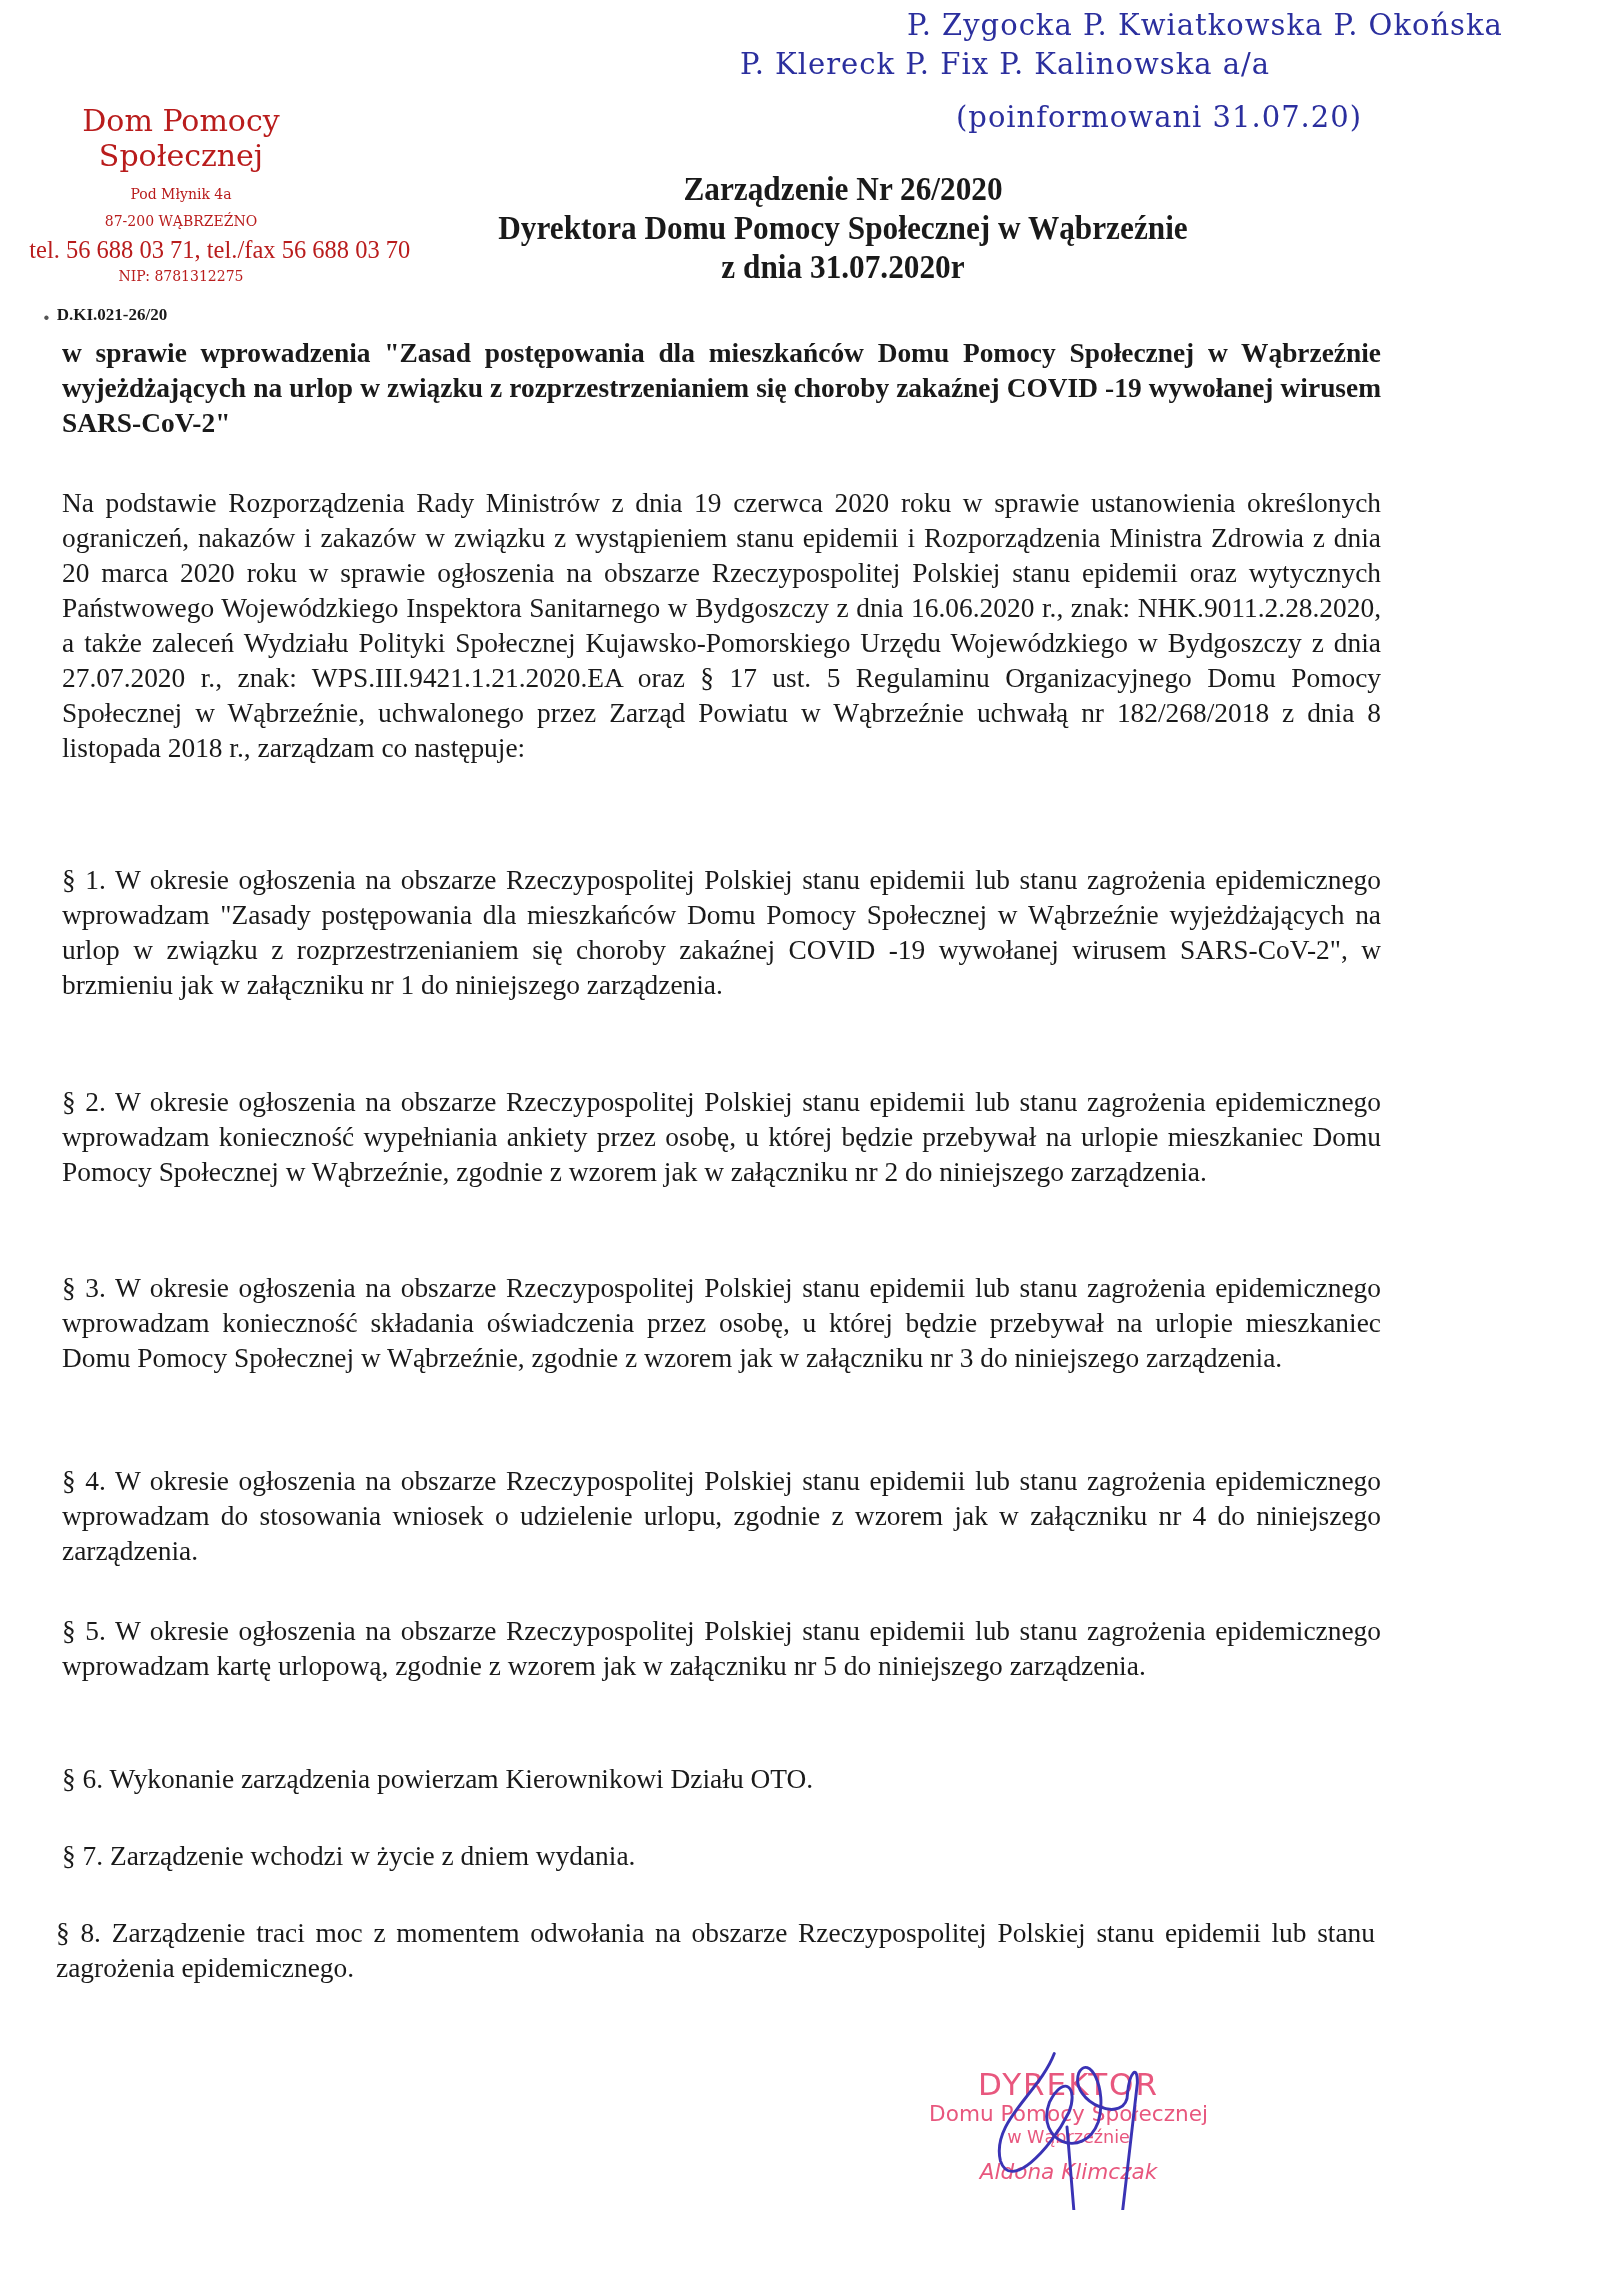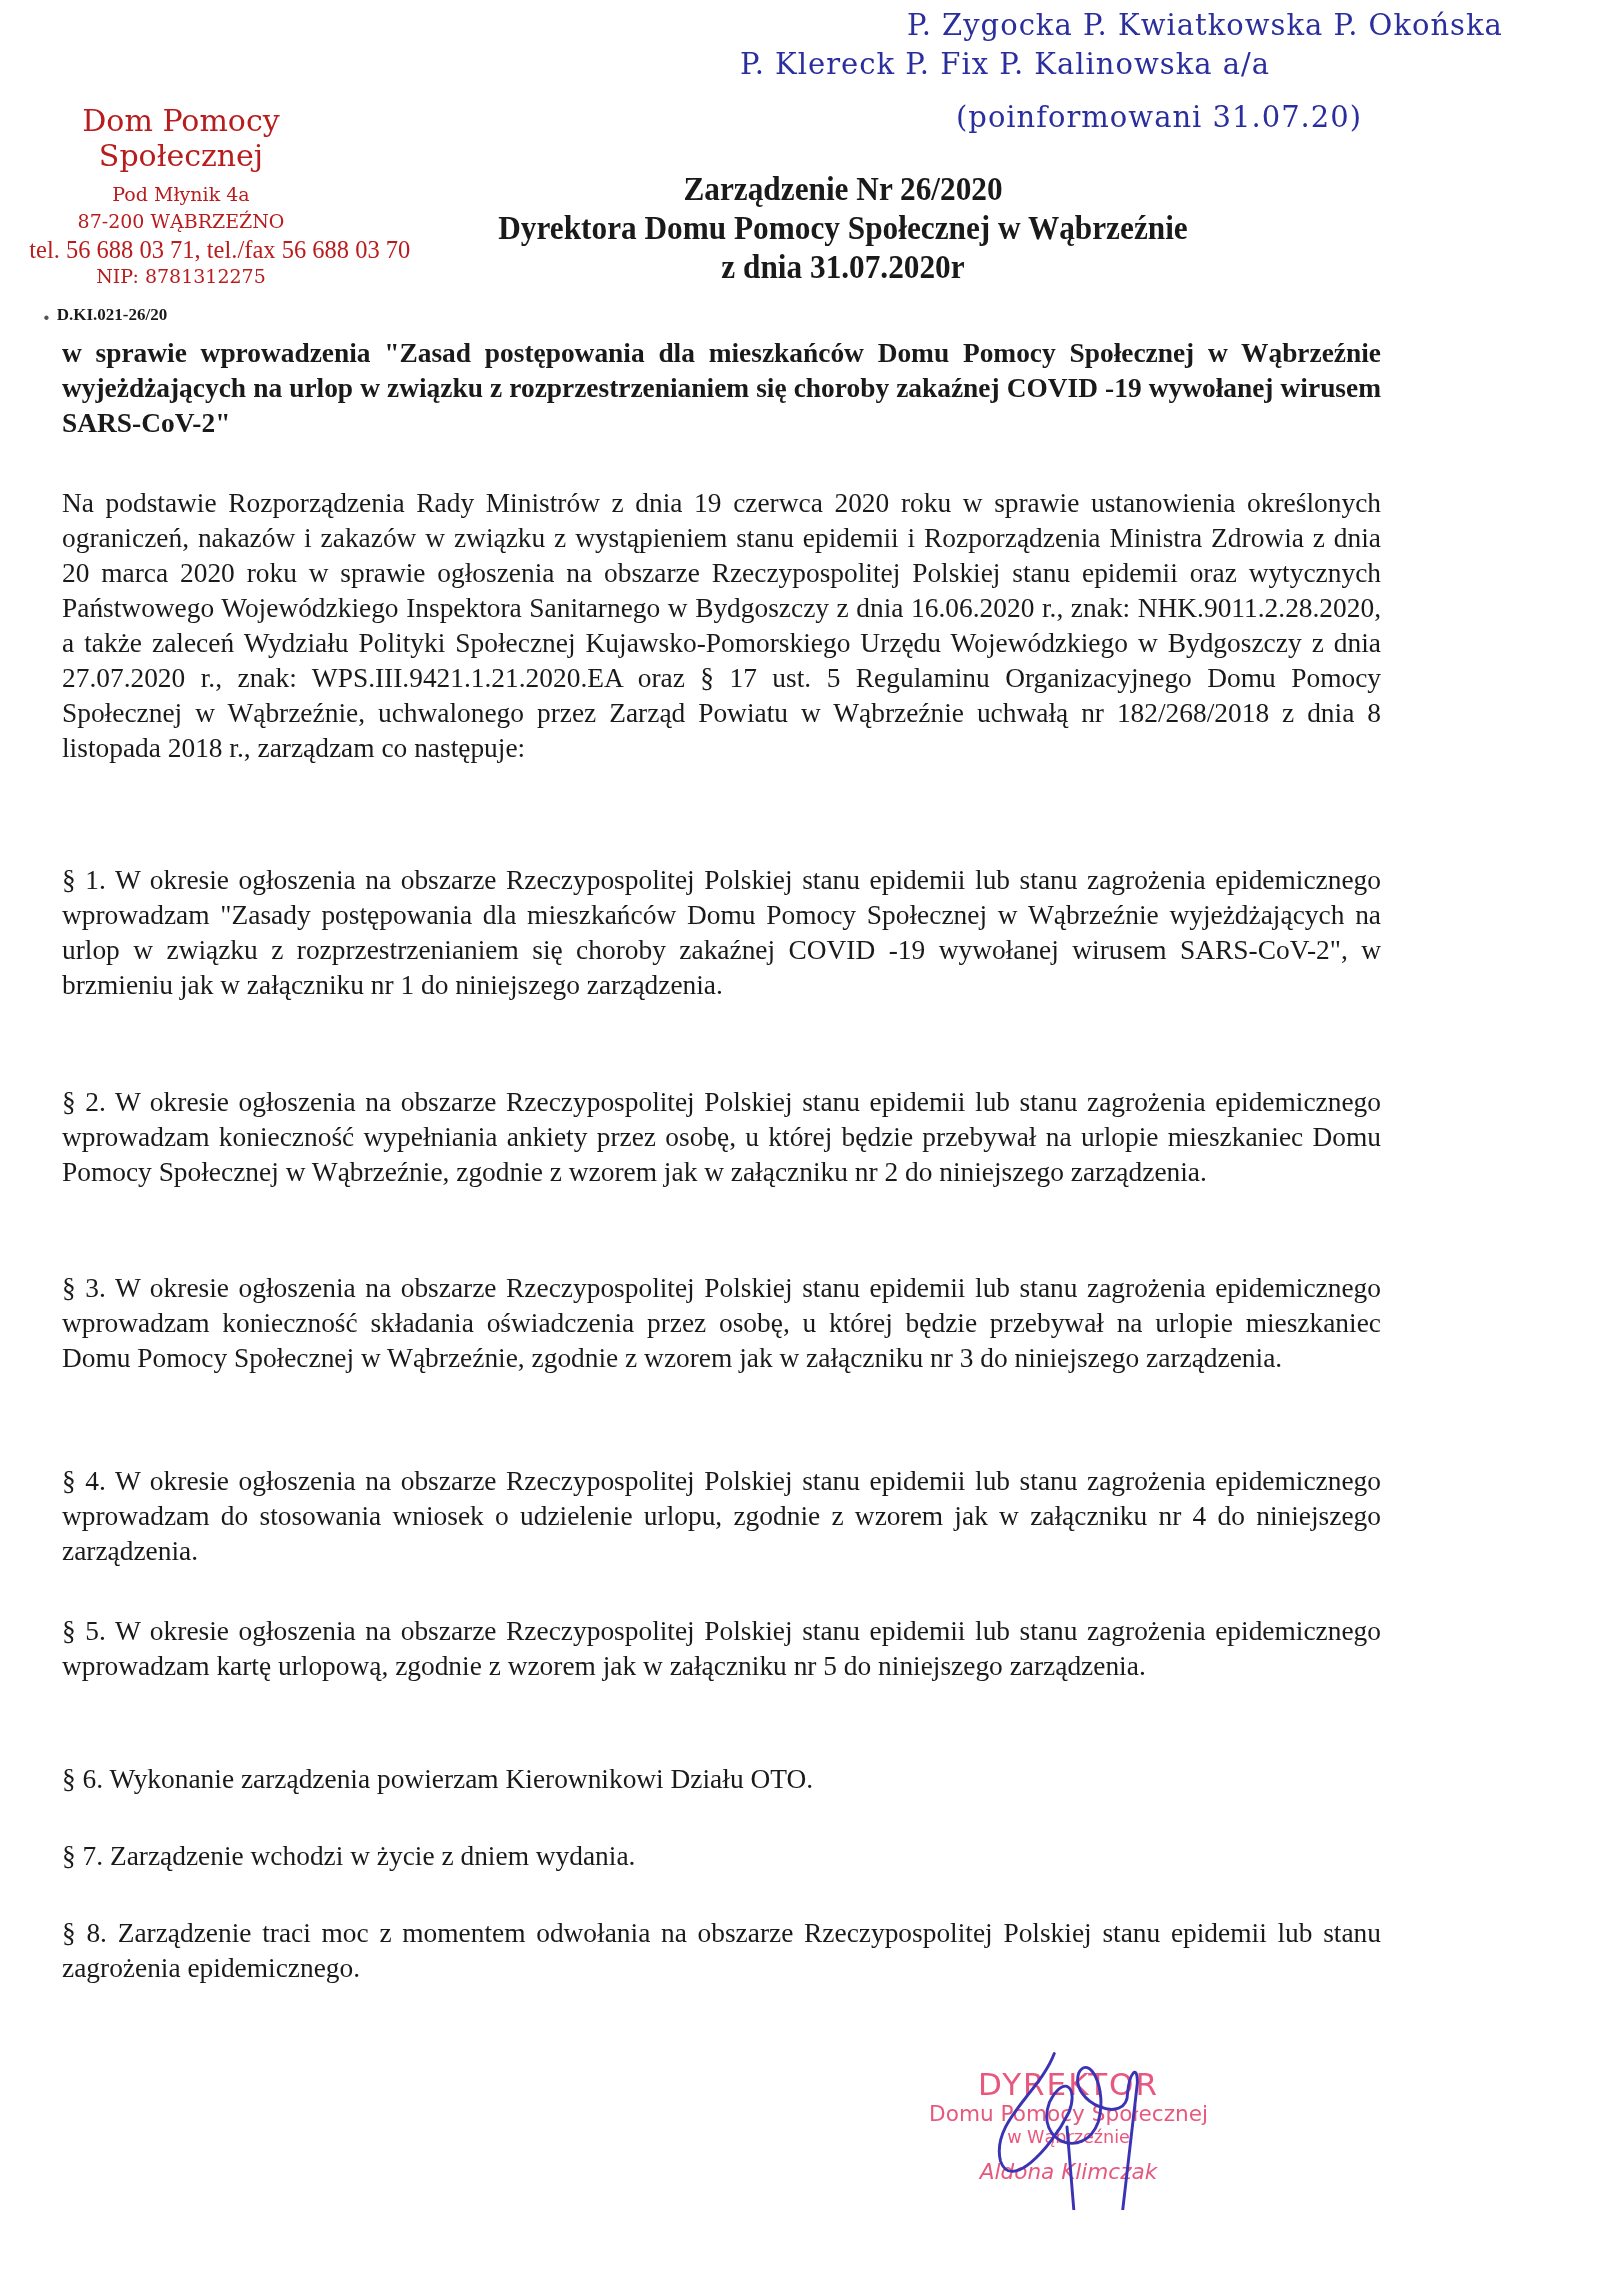--- a/index.html
+++ b/index.html
@@ -11,21 +11,21 @@
   .abs { position: absolute; }
   
   .hand {
     font-family: "DejaVu Serif", serif; 
     color: #2b2f9e; font-size: 29px; white-space: nowrap;
     letter-spacing: 1px;
   }
   
   .stamp { color: #b91c1c; text-align: center; font-family: "DejaVu Serif", serif; }
   .stamp .s-name { font-size: 30px; }
-  .stamp .s-line { font-size: 19px; line-height: 27.4px; }
+  .stamp .s-line { font-size: 14px; line-height: 27.4px; }
   .stamp .s-tel { font-family: "Liberation Serif", serif; font-size: 24.5px; line-height: 27.4px; }
 
   .title {
     font-weight: bold; font-size: 34px; text-align: center; line-height: 39px;
     transform: scaleX(0.92); transform-origin: center;
   }
   .ref { font-weight: bold; font-size: 17px; }
   .subject {
     font-weight: bold; font-size: 27.4px; line-height: 35px;
     text-align: justify; text-align-last: left;
@@ -70,21 +70,21 @@
 
 <div class="abs para" style="left:62px; top:486px; width:1319px;">Na podstawie Rozporządzenia Rady Ministrów z dnia 19 czerwca 2020 roku w sprawie ustanowienia określonych ograniczeń, nakazów i zakazów w związku z wystąpieniem stanu epidemii i Rozporządzenia Ministra Zdrowia z dnia 20 marca 2020 roku w sprawie ogłoszenia na obszarze Rzeczypospolitej Polskiej stanu epidemii oraz wytycznych Państwowego Wojewódzkiego Inspektora Sanitarnego w Bydgoszczy z dnia 16.06.2020 r., znak: NHK.9011.2.28.2020, a także zaleceń Wydziału Polityki Społecznej Kujawsko-Pomorskiego Urzędu Wojewódzkiego w Bydgoszczy z dnia 27.07.2020 r., znak: WPS.III.9421.1.21.2020.EA oraz § 17 ust. 5 Regulaminu Organizacyjnego Domu Pomocy Społecznej w Wąbrzeźnie, uchwalonego przez Zarząd Powiatu w Wąbrzeźnie uchwałą nr 182/268/2018 z dnia 8 listopada 2018 r., zarządzam co następuje:</div>
 
 <div class="abs para" style="left:62px; top:863px; width:1319px;">§ 1. W okresie ogłoszenia na obszarze Rzeczypospolitej Polskiej stanu epidemii lub stanu zagrożenia epidemicznego wprowadzam "Zasady postępowania dla mieszkańców Domu Pomocy Społecznej w Wąbrzeźnie wyjeżdżających na urlop w związku z rozprzestrzenianiem się choroby zakaźnej COVID -19 wywołanej wirusem SARS-CoV-2", w brzmieniu jak w załączniku nr 1 do niniejszego zarządzenia.</div>
 <div class="abs para" style="left:62px; top:1085px; width:1319px;">§ 2. W okresie ogłoszenia na obszarze Rzeczypospolitej Polskiej stanu epidemii lub stanu zagrożenia epidemicznego wprowadzam konieczność wypełniania ankiety przez osobę, u której będzie przebywał na urlopie mieszkaniec Domu Pomocy Społecznej w Wąbrzeźnie, zgodnie z wzorem jak w załączniku  nr 2 do niniejszego zarządzenia.</div>
 <div class="abs para" style="left:62px; top:1271px; width:1319px;">§ 3. W okresie ogłoszenia na obszarze Rzeczypospolitej Polskiej stanu epidemii lub stanu zagrożenia epidemicznego wprowadzam konieczność składania oświadczenia przez osobę, u której będzie przebywał na urlopie mieszkaniec Domu Pomocy Społecznej w Wąbrzeźnie, zgodnie z wzorem jak w załączniku  nr 3 do niniejszego zarządzenia.</div>
 <div class="abs para" style="left:62px; top:1464px; width:1319px;">§ 4. W okresie ogłoszenia na obszarze Rzeczypospolitej Polskiej stanu epidemii lub stanu zagrożenia epidemicznego wprowadzam do stosowania wniosek o udzielenie urlopu, zgodnie z wzorem jak w załączniku nr 4 do niniejszego zarządzenia.</div>
 <div class="abs para" style="left:62px; top:1614px; width:1319px;font-family:Liberation Serif, serif;">§ 5. W okresie ogłoszenia na obszarze Rzeczypospolitej Polskiej stanu epidemii lub stanu zagrożenia epidemicznego wprowadzam kartę urlopową,  zgodnie z wzorem jak w załączniku nr 5 do niniejszego zarządzenia.</div>
 <div class="abs para" style="left:62px; top:1762px; width:1319px;">§ 6. Wykonanie zarządzenia powierzam Kierownikowi Działu OTO.</div>
 <div class="abs para" style="left:62px; top:1839px; width:1319px;">§ 7. Zarządzenie wchodzi w życie z dniem wydania.</div>
-<div class="abs para" style="left:62px; top:1916px; width:1319px;font-family:Liberation Serif, serif;">§ 8. Zarządzenie traci moc z momentem odwołania na obszarze Rzeczypospolitej Polskiej stanu epidemii lub stanu zagrożenia epidemicznego.</div>
+<div class="abs para" style="left:56px; top:1916px; width:1319px;font-family:Liberation Serif, serif;">§ 8. Zarządzenie traci moc z momentem odwołania na obszarze Rzeczypospolitej Polskiej stanu epidemii lub stanu zagrożenia epidemicznego.</div>
 
 <div class="abs sig-stamp" style="left:907px; top:2068px; width:323px;">
   <div class="t1">DYREKTOR</div>
   <div class="t2">Domu Pomocy Społecznej</div>
   <div class="t3">w Wąbrzeźnie</div>
   <div class="t4">Aldona Klimczak</div>
 </div>
 
 <svg class="abs" style="left:961px; top:2034px;" width="255" height="176" viewBox="0 0 260 180">
   <path d="M95 20 C80 60, 30 90, 40 130 C50 160, 90 120, 110 80 C120 55, 105 40, 90 70 C75 110, 125 130, 140 90 C150 55, 130 20, 120 40 C110 70, 170 95, 170 60 C172 40, 180 30, 180 50 L165 180" fill="none" stroke="#3a33b5" stroke-width="3" stroke-linecap="round"></path>

